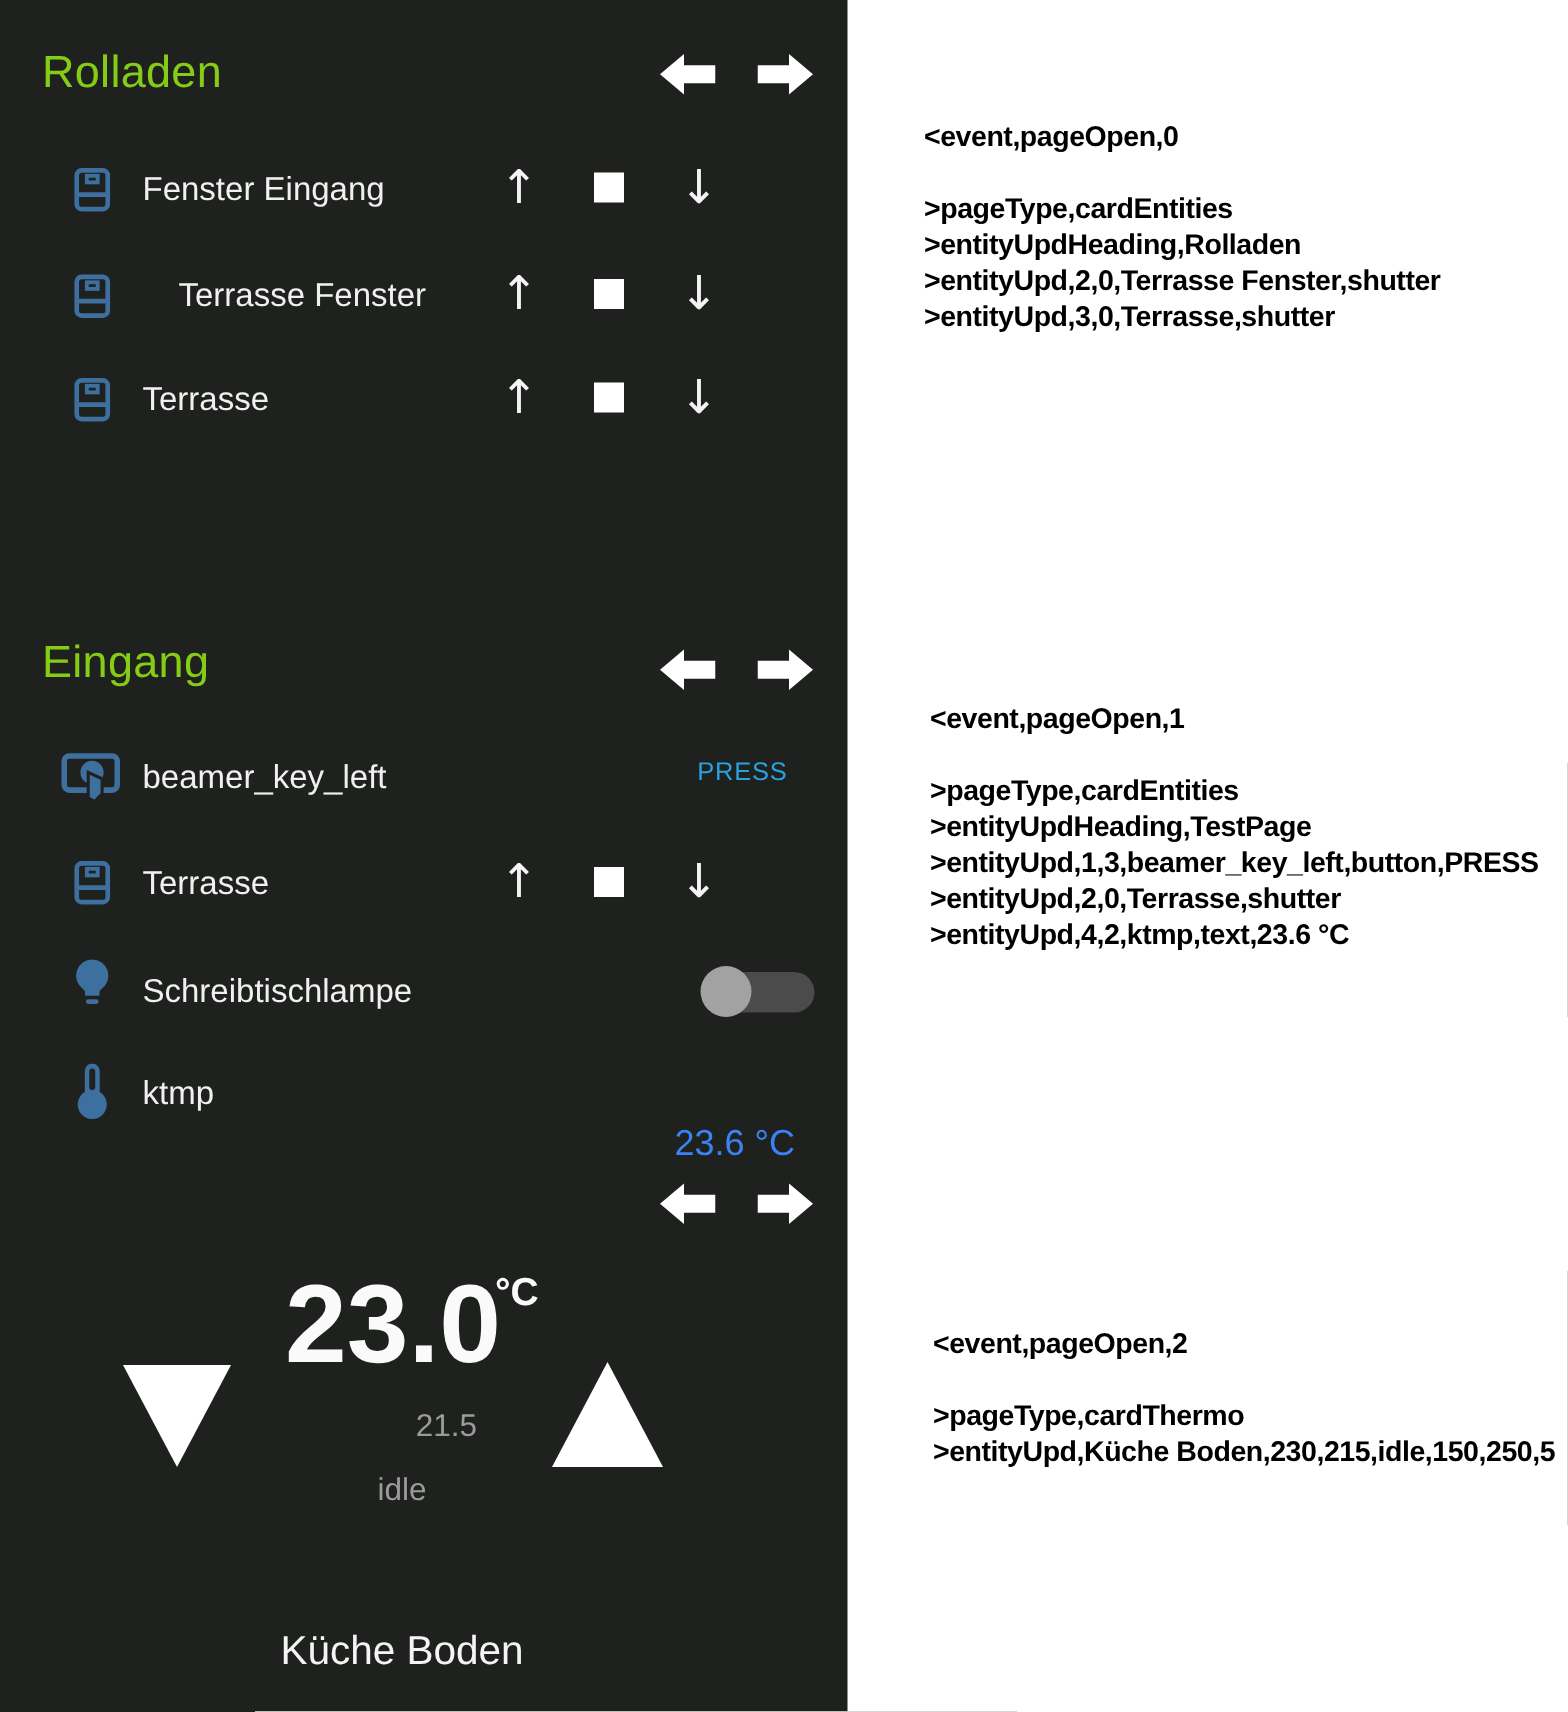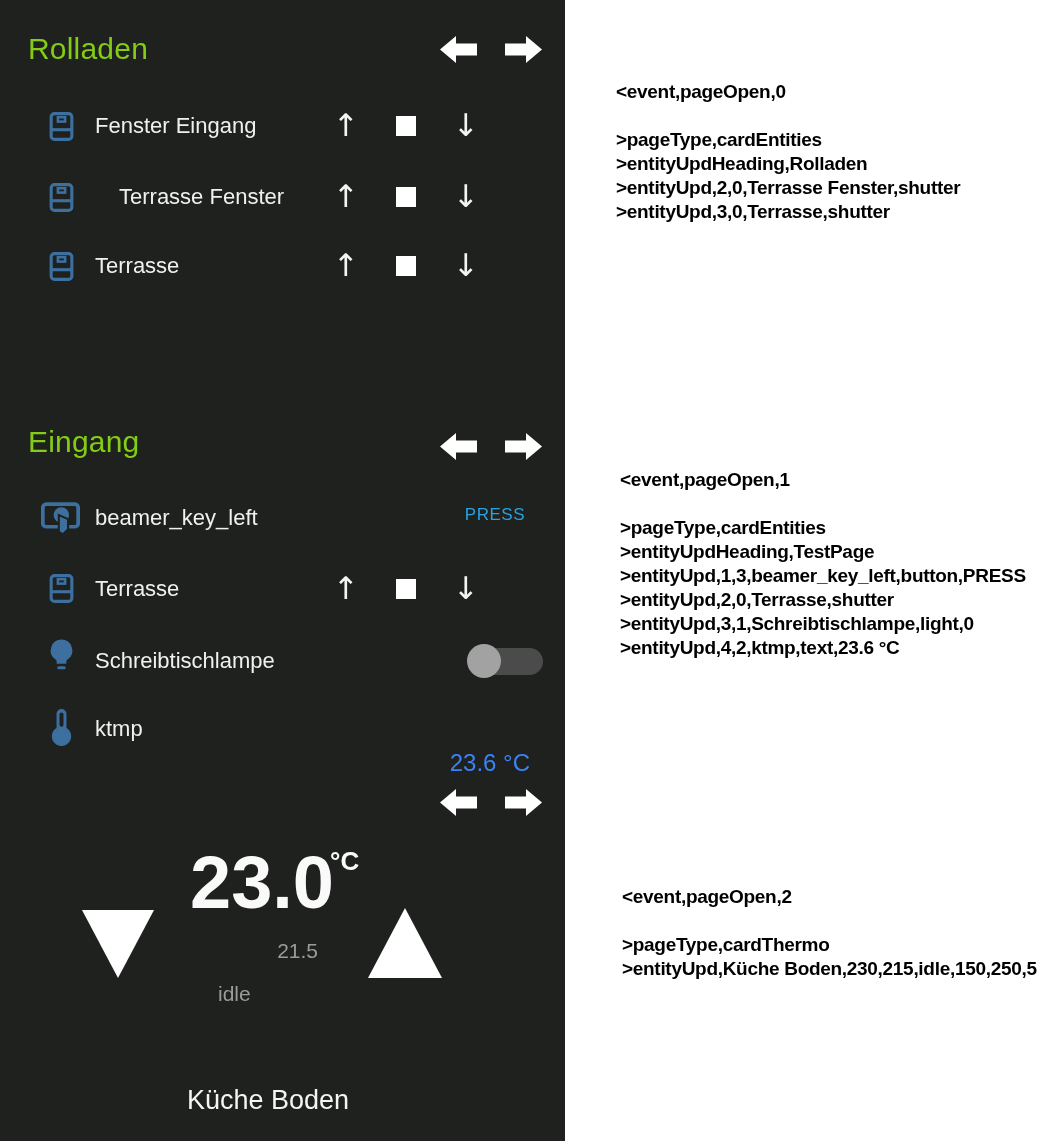--- a/index.html
+++ b/index.html
@@ -162,21 +162,21 @@
           <polygon points="0,0 72,0 36,68" fill="#ffffff"></polygon>
         </svg>
     </span>
     <span class="abs tri" style="left:368px;top:908px;">
       <svg width="74" height="70" viewBox="0 0 74 70">
           <polygon points="37,0 74,70 0,70" fill="#ffffff"></polygon>
         </svg>
     </span>
 
     <span class="abs muted" style="left:218px;top:939px;width:100px;text-align:right;">21.5</span>
-    <span class="abs muted" style="left:218px;top:982px;width:100px;text-align:left;">idle</span>
+    <span class="abs muted" style="left:218px;top:982px;width:100px;text-align:center;">idle</span>
 
     <span class="abs thermo-title" style="left:68px;top:1085px;width:400px;text-align:center;">Küche Boden</span>
   </div>
 
   <div>
 
     <div class="anno-block" style="left:616px;top:80px;">
       <div class="anno-line">&lt;event,pageOpen,0</div>
       <div class="anno-gap"></div>
       <div class="anno-line">&gt;pageType,cardEntities</div>
@@ -185,21 +185,20 @@
       <div class="anno-line">&gt;entityUpd,3,0,Terrasse,shutter</div>
     </div>
 
     <div class="anno-block" style="left:620px;top:468px;">
       <div class="anno-line">&lt;event,pageOpen,1</div>
       <div class="anno-gap"></div>
       <div class="anno-line">&gt;pageType,cardEntities</div>
       <div class="anno-line">&gt;entityUpdHeading,TestPage</div>
       <div class="anno-line">&gt;entityUpd,1,3,beamer_key_left,button,PRESS</div>
       <div class="anno-line">&gt;entityUpd,2,0,Terrasse,shutter</div>
-      <div class="anno-line">&gt;entityUpd,3,1,Schreibtischlampe,light,0</div>
       <div class="anno-line">&gt;entityUpd,4,2,ktmp,text,23.6 °C</div>
     </div>
 
     <div class="anno-block" style="left:622px;top:885px;">
       <div class="anno-line">&lt;event,pageOpen,2</div>
       <div class="anno-gap"></div>
       <div class="anno-line">&gt;pageType,cardThermo</div>
       <div class="anno-line">&gt;entityUpd,Küche Boden,230,215,idle,150,250,5</div>
     </div>
 

